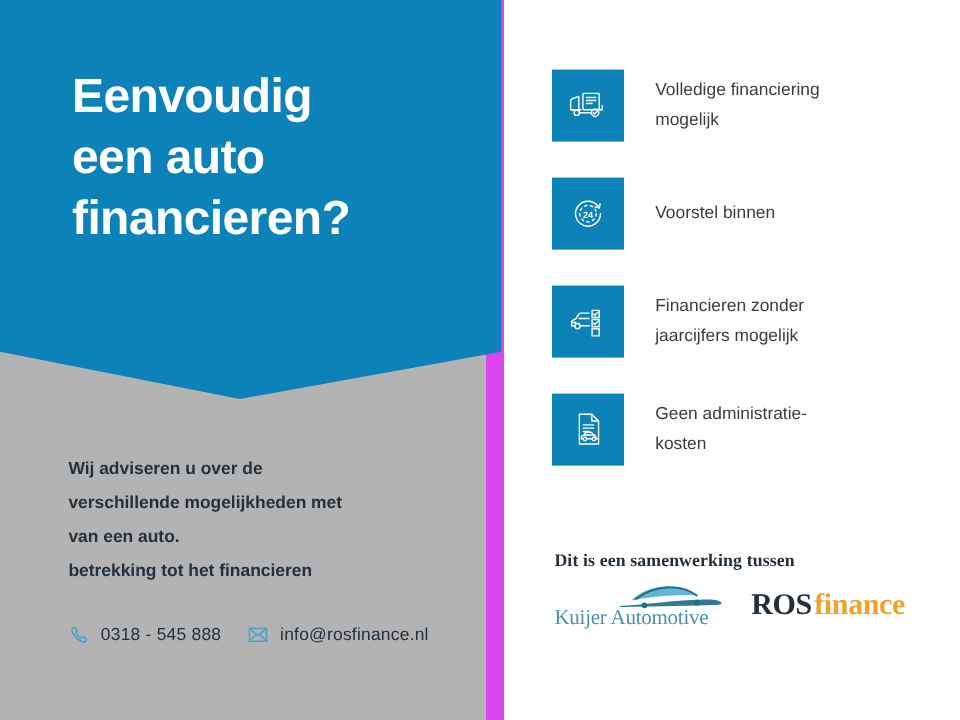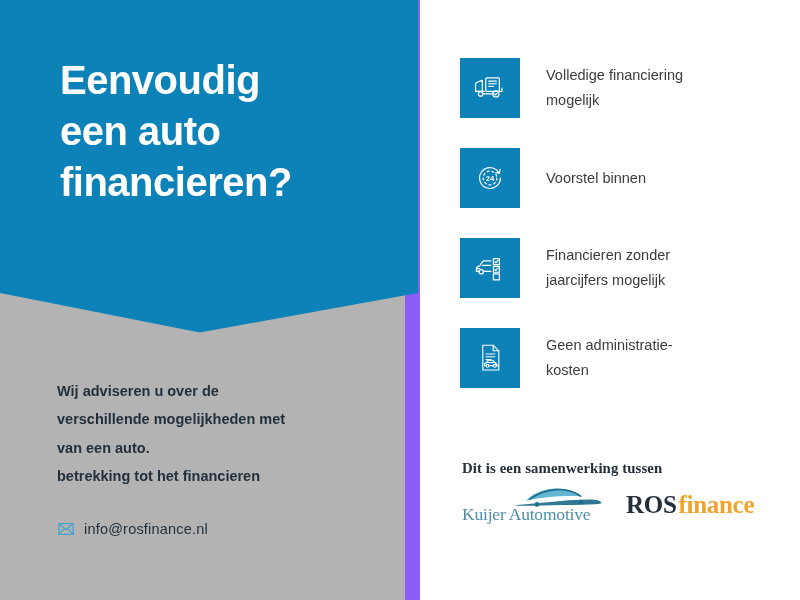--- a/index.html
+++ b/index.html
@@ -10,21 +10,21 @@
   body {
     width: 800px;
     height: 600px;
     overflow: hidden;
     font-family: "Liberation Sans", sans-serif;
   }
   #poster {
     position: relative;
     width: 800px;
     height: 600px;
-    background: #8b5cf6;
+    background: #d946ef;
   }
 
   
   .left-col {
     position: absolute;
     left: 0;
     top: 0;
     width: 420px;
     height: 600px;
   }
@@ -207,20 +207,28 @@
 
     <div class="left-body">
       <span class="lb-line">Wij adviseren u over de</span>
       <span class="lb-line">verschillende mogelijkheden met</span>
       <span class="lb-line">van een auto.</span>
       <span class="lb-line">betrekking tot het financieren</span>
     </div>
 
     <div class="contact-row">
 
+      <div class="contact-item">
+        <span class="ci-icon">
+          <svg viewBox="0 0 24 24" width="17" height="17" fill="none" stroke="currentColor" stroke-width="2" stroke-linecap="round" stroke-linejoin="round">
+            <path d="M6.6 2.9 A1.6 1.6 0 0 0 4.6 3.2 L3.3 4.6 a2.6 2.6 0 0 0 -0.5 2.9 c1.3 3 3.2 5.6 5.6 7.8 c2.3 2.1 4.8 3.6 7.5 4.5 a2.4 2.4 0 0 0 2.5 -0.7 l1.2 -1.4 a1.5 1.5 0 0 0 -0.2 -2.1 l-2.6 -1.9 a1.5 1.5 0 0 0 -1.8 0.1 l-1 0.9 a0.9 0.9 0 0 1 -1 0.1 c-2.3 -1.3 -4.2 -3 -5.6 -5.2 a0.9 0.9 0 0 1 0.1 -1 l0.9 -1 a1.5 1.5 0 0 0 0.1 -1.8 z"></path>
+          </svg>
+        </span>
+        <span>0318 - 545 888</span>
+      </div>
 
       <div class="contact-item">
         <span class="ci-icon">
           <svg viewBox="0 0 24 24" width="18" height="18" fill="none" stroke="currentColor" stroke-width="1.8" stroke-linecap="round" stroke-linejoin="round">
             <rect x="2.5" y="4.8" width="19" height="14.4"></rect>
             <path d="M2.5 4.8 L12 13 L21.5 4.8"></path>
             <path d="M2.5 19.2 L9.2 12.2"></path>
             <path d="M21.5 19.2 L14.8 12.2"></path>
           </svg>
         </span>

